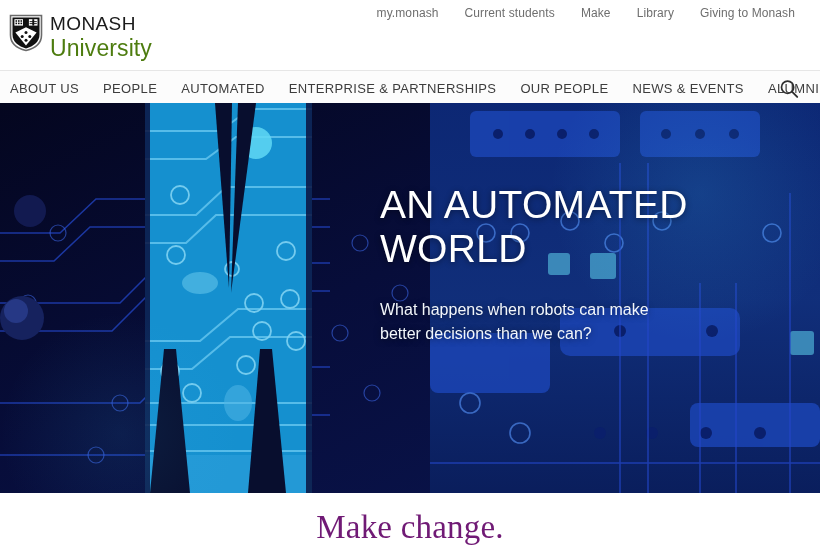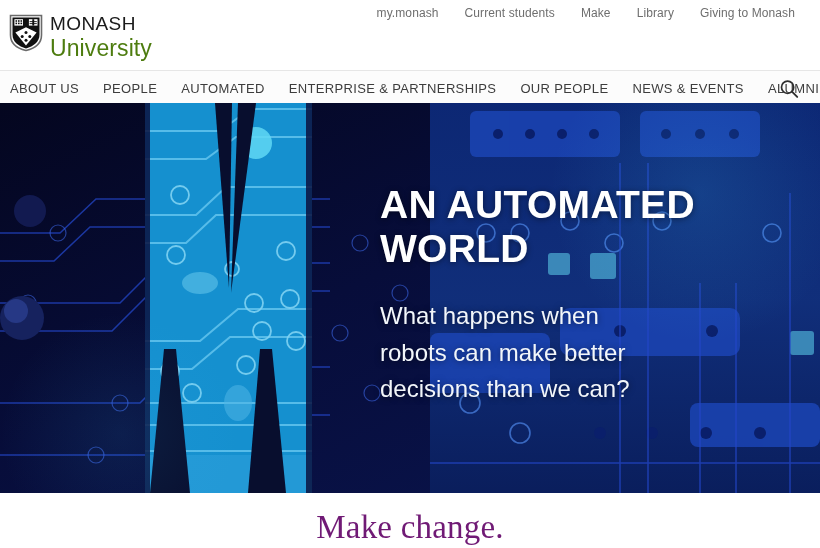--- a/index.html
+++ b/index.html
@@ -67,27 +67,27 @@
     overflow: hidden; background: #05082a;
   }
   .hero-canvas { position: absolute; inset: 0; width: 100%; height: 100%; }
 
   .hero-copy {
     position: absolute; left: 380px; top: 80px; width: 400px;
     z-index: 6;
   }
   .hero-title {
     color: #ffffff; font-size: 39px; line-height: 1.13;
-    font-weight: 700; letter-spacing: .3px;
+    font-weight: 400; letter-spacing: .3px;
     text-transform: uppercase;
     font-family: "Liberation Sans", sans-serif;
     text-shadow: 0 1px 6px rgba(0,0,0,.45);
   }
   .hero-sub {
-    color: #f2f6fa; font-size: 24px; line-height: 1.52;
+    color: #f2f6fa; font-size: 16px; line-height: 1.52;
     font-weight: 300; margin-top: 27px; max-width: 290px;
     text-shadow: 0 1px 6px rgba(0,0,0,.5);
   }
 
   
   .tagline-band {
     position: absolute; top: 493px; left: 0; width: 820px; height: 55px;
     background: #ffffff; display: flex; align-items: center;
     justify-content: center;
   }

